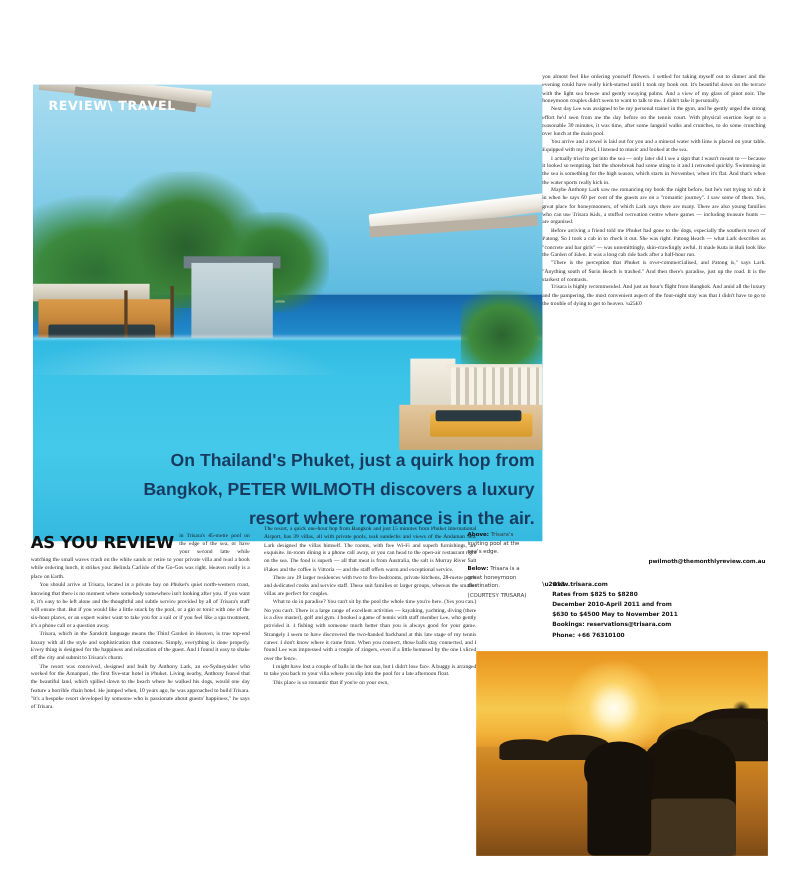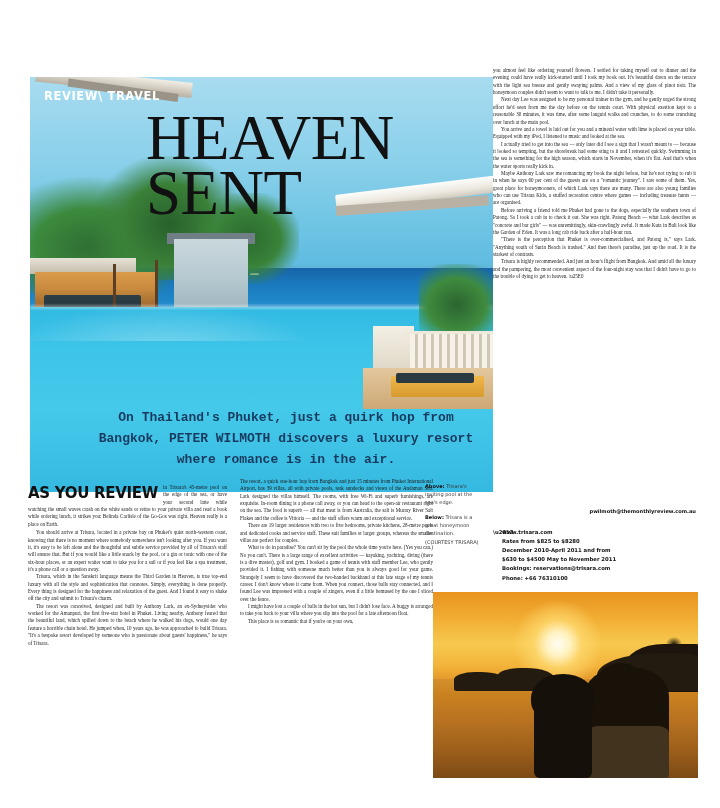--- a/index.html
+++ b/index.html
@@ -141,23 +141,23 @@
   }
   .hero-title {
     position:absolute; left:116px; top:34px; width:340px;
     font-family:"Liberation Serif", serif;
     font-weight:normal; color:#111111;
     font-size:63px; line-height:.88; letter-spacing:-0.5px;
   }
   .hero-title .l2 { display:block; }
   .hero-caption {
     position:absolute; left:56px; top:330px; width:400px;
-    text-align:center; color:#173a5e;
-    font-family:Liberation Mono, monospace;
-    font-size:13px; line-height:1.62; font-weight:bold;
+    text-align:right; color:#173a5e;
+    font-family:Liberation Sans, sans-serif;
+    font-size:16px; line-height:1.62; font-weight:bold;
   }
 
   
   .col {
     position:absolute;
     font-size:5.05px;
     line-height:1.46;
     text-align:justify;
     color:#1c1c1c;
   }
@@ -303,24 +303,20 @@
   <div class="terrace-foliage"></div>
   <div class="terrace-wall"></div>
   <div class="balustrade-top"></div>
   <div class="balustrade"></div>
   <div class="terrace-deck"></div>
   <div class="daybed"></div>
   <div class="daybed-cushion"></div>
 
   <div class="kicker">REVIEW\ TRAVEL</div>
 
-  <div class="hero-title">
-    <span class="l1">HEAVEN</span>
-    <span class="l2">SENT</span>
-  </div>
 
   <div class="hero-caption">On Thailand's Phuket, just a quirk hop from Bangkok, PETER WILMOTH discovers a luxury resort where romance is in the air.</div>
 </div>
 
 <div class="col col1">
   <div class="lead-wrap">
     <span class="dropcap-head">AS YOU REVIEW</span>
     <p class="first">in Trisara's 45-metre pool on the edge of the sea, or have your second latte while watching the small waves crash on the white sands or retire to your private villa and read a book while ordering lunch, it strikes you: Belinda Carlisle of the Go-Gos was right. Heaven really is a place on Earth.</p>
   </div>
   <p>You should arrive at Trisara, located in a private bay on Phuket's quiet north-western coast, knowing that there is no moment where somebody somewhere isn't looking after you. If you want it, it's easy to be left alone and the thoughtful and subtle service provided by all of Trisara's staff will ensure that. But if you would like a little snack by the pool, or a gin or tonic with one of the six-hour places, or an expert waiter want to take you for a sail or if you feel like a spa treatment, it's a phone call or a question away.</p>

